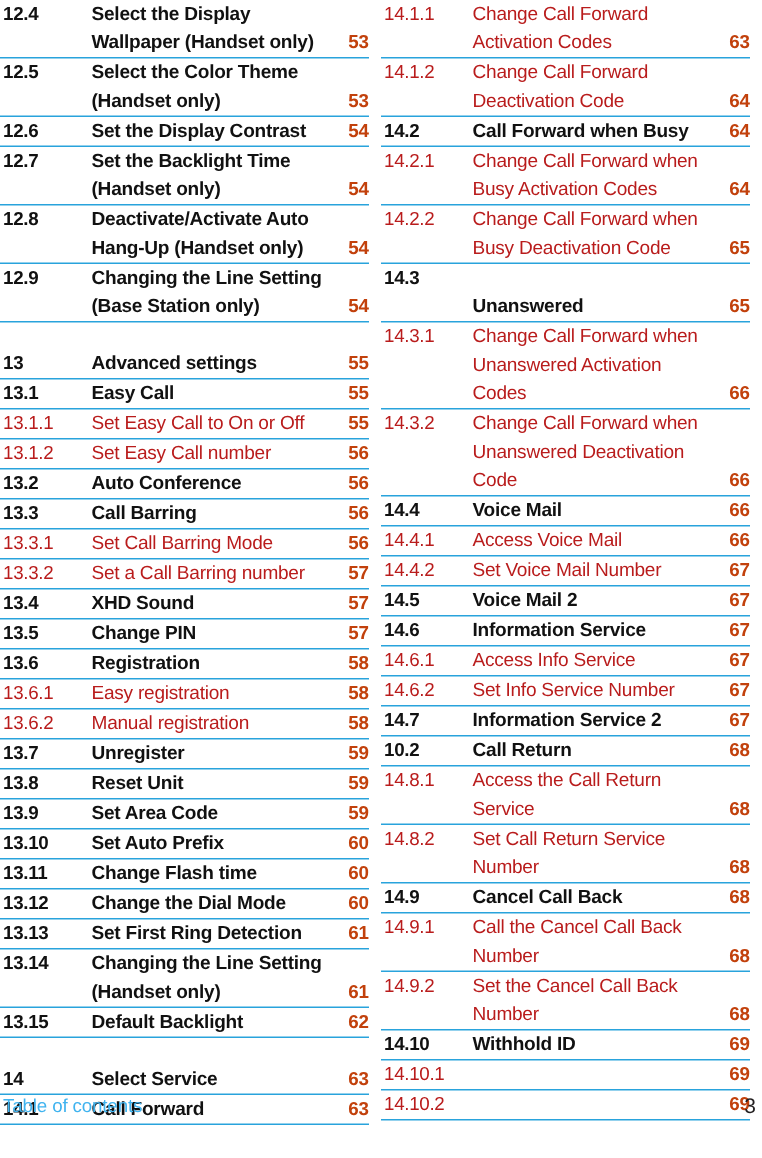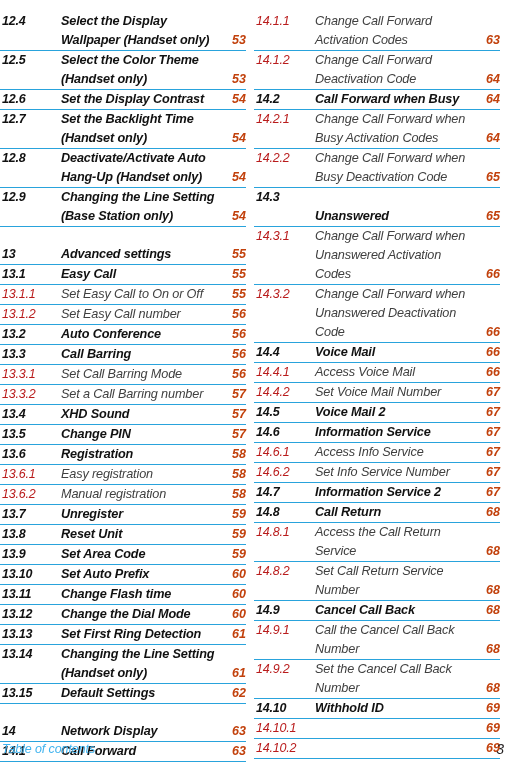--- a/index.html
+++ b/index.html
@@ -9,24 +9,23 @@
   }
   body {
     width: 508px;
     height: 772px;
     position: relative;
     font-family: "Liberation Sans", sans-serif;
     overflow: hidden;
   }
   .page {
     position: absolute;
-    left: 0; top: 12px;
+    left: 0; top: 0;
     width: 508px;
     height: 756px;
-    font-style: italic;
   }
   .columns {
     position: absolute;
     left: 0;
     top: 0;
     width: 508px;
     height: 740px;
     display: flex;
     flex-direction: row;
   }
@@ -83,21 +82,21 @@
     font-weight: bold;
     color: #111111;
   }
   
   .lvl-sub .num {
     font-weight: normal;
     color: #b91c1c;
   }
   .lvl-sub .title {
     font-weight: normal;
-    color: #404040;
+    color: #b91c1c;
   }
 
   
   .footer {
     position: absolute;
     left: 0;
     bottom: 6px;
     width: 508px;
     height: 20px;
   }
@@ -327,28 +326,28 @@
             <span class="title">Changing the Line Setting</span>
           </div>
           <div class="toc-line">
             <span class="title">(Handset only)</span>
             <span class="pg">61</span>
           </div>
         </div>
         <div class="toc-entry lvl-sec">
           <div class="toc-line">
             <span class="num">13.15</span>
-            <span class="title">Default Settings</span>
+            <span class="title">Default Backlight</span>
             <span class="pg">62</span>
           </div>
         </div>
         <div class="toc-entry lvl-sec gap-before">
           <div class="toc-line">
             <span class="num">14</span>
-            <span class="title">Network Display</span>
+            <span class="title">Select Service</span>
             <span class="pg">63</span>
           </div>
         </div>
         <div class="toc-entry lvl-sec">
           <div class="toc-line">
             <span class="num">14.1</span>
             <span class="title">Call Forward</span>
             <span class="pg">63</span>
           </div>
         </div>
@@ -487,21 +486,21 @@
         </div>
         <div class="toc-entry lvl-sec">
           <div class="toc-line">
             <span class="num">14.7</span>
             <span class="title">Information Service 2</span>
             <span class="pg">67</span>
           </div>
         </div>
         <div class="toc-entry lvl-sec">
           <div class="toc-line">
-            <span class="num">14.8</span>
+            <span class="num">10.2</span>
             <span class="title">Call Return</span>
             <span class="pg">68</span>
           </div>
         </div>
         <div class="toc-entry lvl-sub">
           <div class="toc-line">
             <span class="num">14.8.1</span>
             <span class="title">Access the Call Return</span>
           </div>
           <div class="toc-line">

